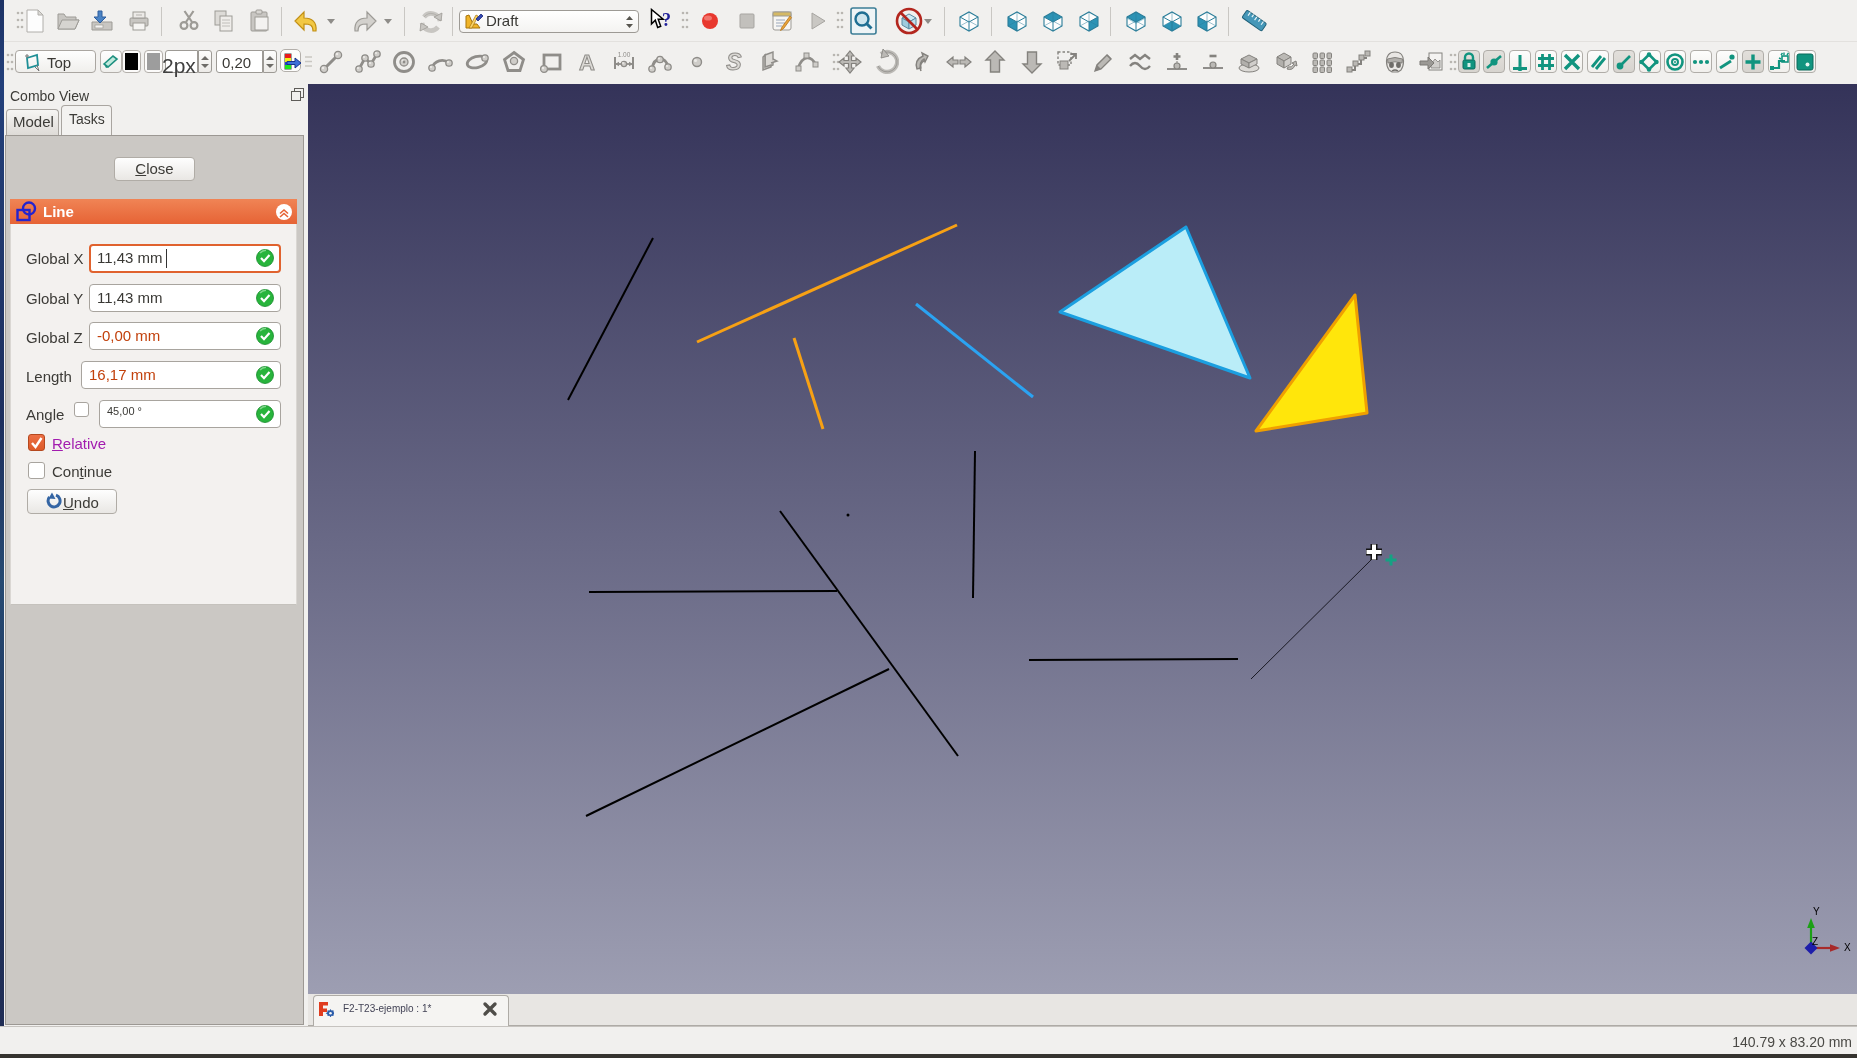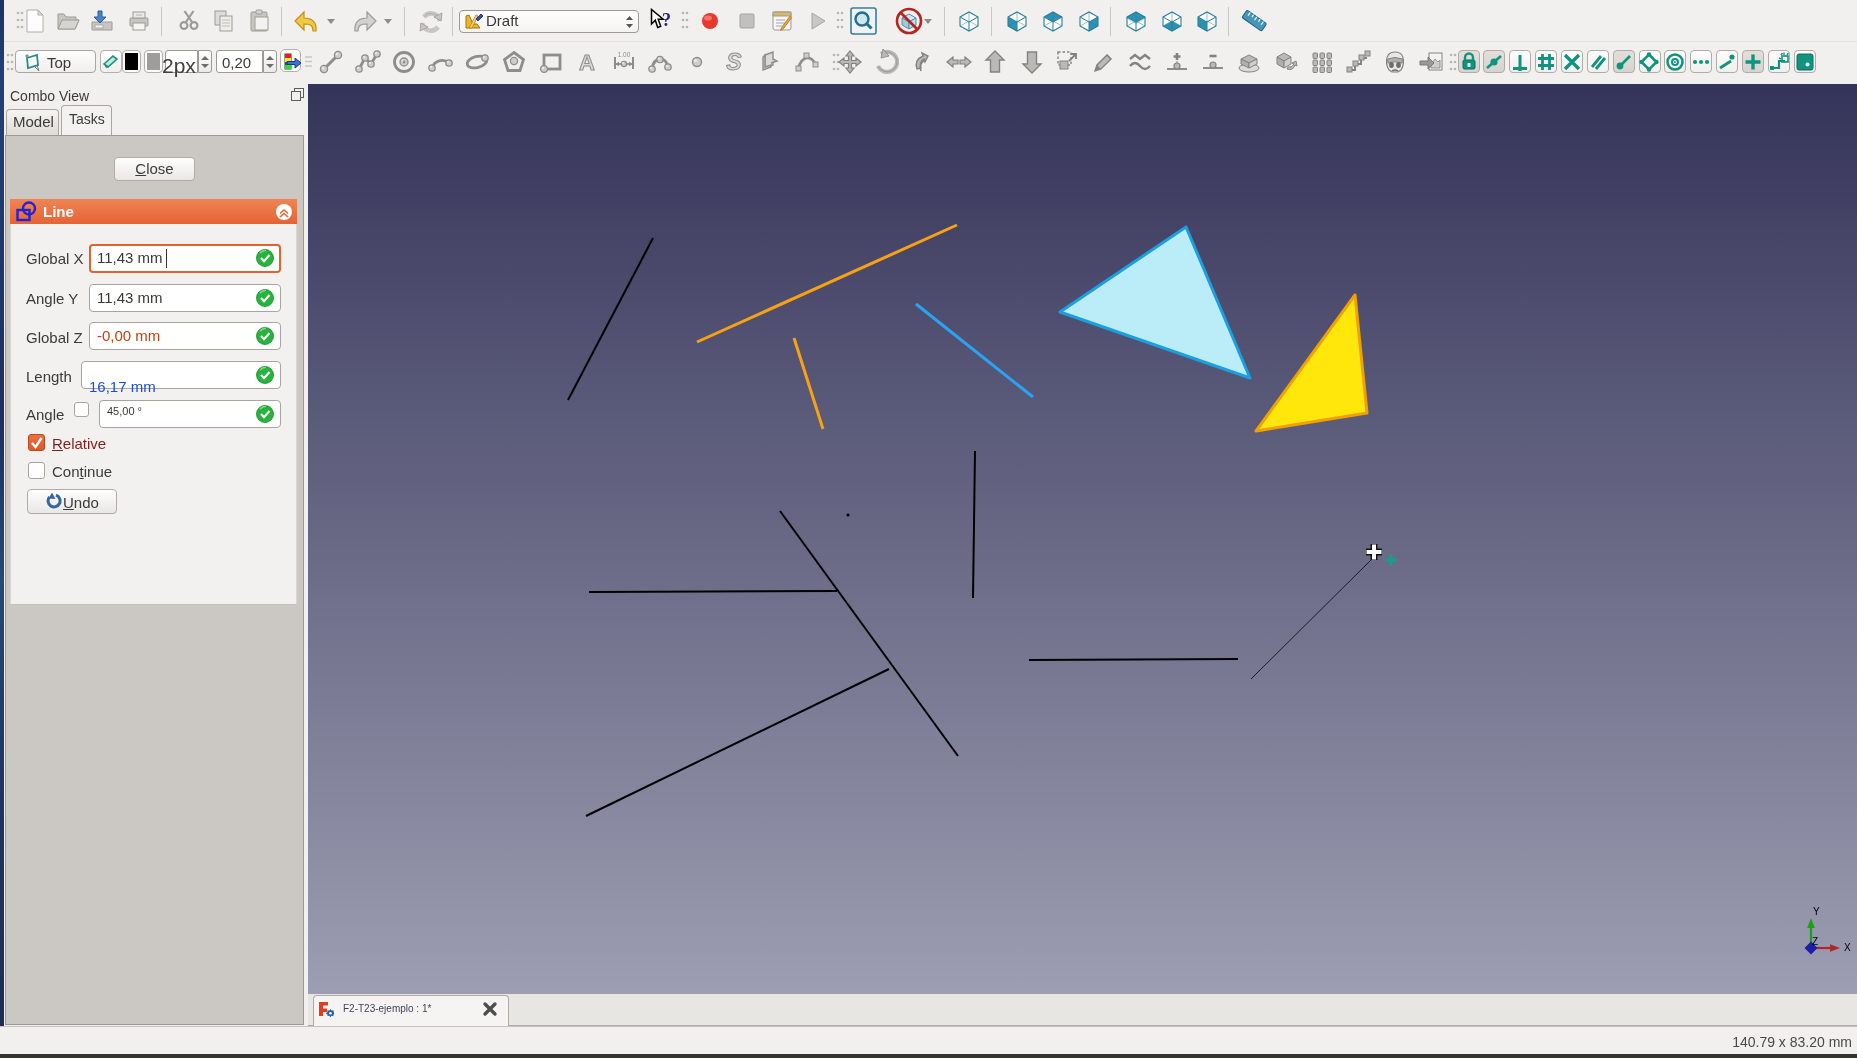--- a/index.html
+++ b/index.html
@@ -528,58 +528,58 @@
 <div class="abs" style="left:10px;top:224px;width:287px;height:381px;background:#f3f1ef;border-left:1px solid #dad7d3;border-right:1px solid #dad7d3;border-bottom:1px solid #c5c2bd"></div>
 <div class="abs" style="left:26px;top:250px;font-size:15px;color:#3c3b37">Global X</div>
 <div class="abs" style="left:89px;top:244px;width:192px;height:29px;background:#fff;border:2px solid #e0622e;border-radius:4px"></div>
 <div class="abs" style="left:97px;top:249px;font-size:15px;color:#3a3935">11,43 mm</div>
 <div class="abs" style="left:166px;top:249px;width:1px;height:19px;background:#333"></div>
 <svg style="position:absolute;left:255px;top:248px" width="20" height="20">
     <circle cx="10" cy="10" r="8.5" fill="#28b43c" stroke="#138a28" stroke-width=".8"></circle>
     <path d="M6 10 l3 3.2 l5.5-6.2" stroke="#fff" stroke-width="2.2" fill="none"></path>
     <path d="M5 5 a8 8 0 0 1 6-2.8" stroke="#7fd68a" stroke-width="1.6" fill="none"></path>
   </svg>
-<div class="abs" style="left:26px;top:290px;font-size:15px;color:#3c3b37">Angle Y</div>
+<div class="abs" style="left:26px;top:290px;font-size:15px;color:#3c3b37">Global Y</div>
 <div class="abs" style="left:89px;top:284px;width:192px;height:28px;background:#fff;border:1px solid #a8a49e;border-radius:4px"></div>
 <div class="abs" style="left:97px;top:289px;font-size:15px;color:#3a3935">11,43 mm</div>
 <svg style="position:absolute;left:255px;top:288px" width="20" height="20">
     <circle cx="10" cy="10" r="8.5" fill="#28b43c" stroke="#138a28" stroke-width=".8"></circle>
     <path d="M6 10 l3 3.2 l5.5-6.2" stroke="#fff" stroke-width="2.2" fill="none"></path>
     <path d="M5 5 a8 8 0 0 1 6-2.8" stroke="#7fd68a" stroke-width="1.6" fill="none"></path>
   </svg>
 <div class="abs" style="left:26px;top:329px;font-size:15px;color:#3c3b37">Global Z</div>
 <div class="abs" style="left:89px;top:322px;width:192px;height:28px;background:#fff;border:1px solid #a8a49e;border-radius:4px"></div>
 <div class="abs" style="left:97px;top:327px;font-size:15px;color:#c2410c">-0,00 mm</div>
 <svg style="position:absolute;left:255px;top:326px" width="20" height="20">
     <circle cx="10" cy="10" r="8.5" fill="#28b43c" stroke="#138a28" stroke-width=".8"></circle>
     <path d="M6 10 l3 3.2 l5.5-6.2" stroke="#fff" stroke-width="2.2" fill="none"></path>
     <path d="M5 5 a8 8 0 0 1 6-2.8" stroke="#7fd68a" stroke-width="1.6" fill="none"></path>
   </svg>
 <div class="abs" style="left:26px;top:368px;font-size:15px;color:#3c3b37">Length</div>
 <div class="abs" style="left:81px;top:361px;width:200px;height:28px;background:#fff;border:1px solid #a8a49e;border-radius:4px"></div>
-<div class="abs" style="left:89px;top:378px;font-size:15px;color:#1d4ed8">16,17 mm</div>
+<div class="abs" style="left:89px;top:366px;font-size:15px;color:#c2410c">16,17 mm</div>
 <svg style="position:absolute;left:255px;top:365px" width="20" height="20">
     <circle cx="10" cy="10" r="8.5" fill="#28b43c" stroke="#138a28" stroke-width=".8"></circle>
     <path d="M6 10 l3 3.2 l5.5-6.2" stroke="#fff" stroke-width="2.2" fill="none"></path>
     <path d="M5 5 a8 8 0 0 1 6-2.8" stroke="#7fd68a" stroke-width="1.6" fill="none"></path>
   </svg>
 <div class="abs" style="left:26px;top:406px;font-size:15px;color:#3c3b37">Angle</div>
 <div class="abs" style="left:99px;top:400px;width:182px;height:28px;background:#fff;border:1px solid #a8a49e;border-radius:4px"></div>
 <div class="abs" style="left:107px;top:405px;font-size:11px;color:#3a3935">45,00 °</div>
 <svg style="position:absolute;left:255px;top:404px" width="20" height="20">
     <circle cx="10" cy="10" r="8.5" fill="#28b43c" stroke="#138a28" stroke-width=".8"></circle>
     <path d="M6 10 l3 3.2 l5.5-6.2" stroke="#fff" stroke-width="2.2" fill="none"></path>
     <path d="M5 5 a8 8 0 0 1 6-2.8" stroke="#7fd68a" stroke-width="1.6" fill="none"></path>
   </svg>
 <div class="abs" style="left:74px;top:402px;width:15px;height:15px;background:#fff;border:1px solid #a8a49e;border-radius:3px"></div>
 <div class="abs" style="left:28px;top:434px;width:17px;height:17px;background:linear-gradient(180deg,#ec7045,#dd5a28);border:1px solid #b5481e;border-radius:3px"></div>
 <svg style="position:absolute;left:29px;top:435px" width="16" height="16">
     <path d="M3 8 l3.5 4 6-9" stroke="#fff" stroke-width="2.4" fill="none"></path>
   </svg>
-<div class="abs" style="left:52px;top:435px;font-size:15px;color:#7f1d1d"><u>R</u>elative</div>
+<div class="abs" style="left:52px;top:435px;font-size:15px;color:#a21caf"><u>R</u>elative</div>
 <div class="abs" style="left:28px;top:462px;width:17px;height:17px;background:#fff;border:1px solid #a8a49e;border-radius:3px"></div>
 <div class="abs" style="left:52px;top:463px;font-size:15px;color:#3c3b37">Con<u>t</u>inue</div>
 <div class="abs" style="left:27px;top:489px;width:90px;height:25px;background:linear-gradient(180deg,#fefefe,#e9e7e4);border:1px solid #b0aca6;border-radius:4px"></div>
 <svg style="position:absolute;left:44px;top:492px" width="18" height="18">
     <path d="M5.5 5 A 6 6 0 1 0 12 3.2" fill="none" stroke="#3465a4" stroke-width="3"></path>
     <path d="M8 0.5 l-3.5 6 7 .5 z" fill="#3465a4"></path>
   </svg>
 <div class="abs" style="left:63px;top:494px;font-size:15px;color:#3c3b37"><u>U</u>ndo</div>
 <svg style="position:absolute;left:308px;top:84px" width="1549" height="910">
     <defs>

